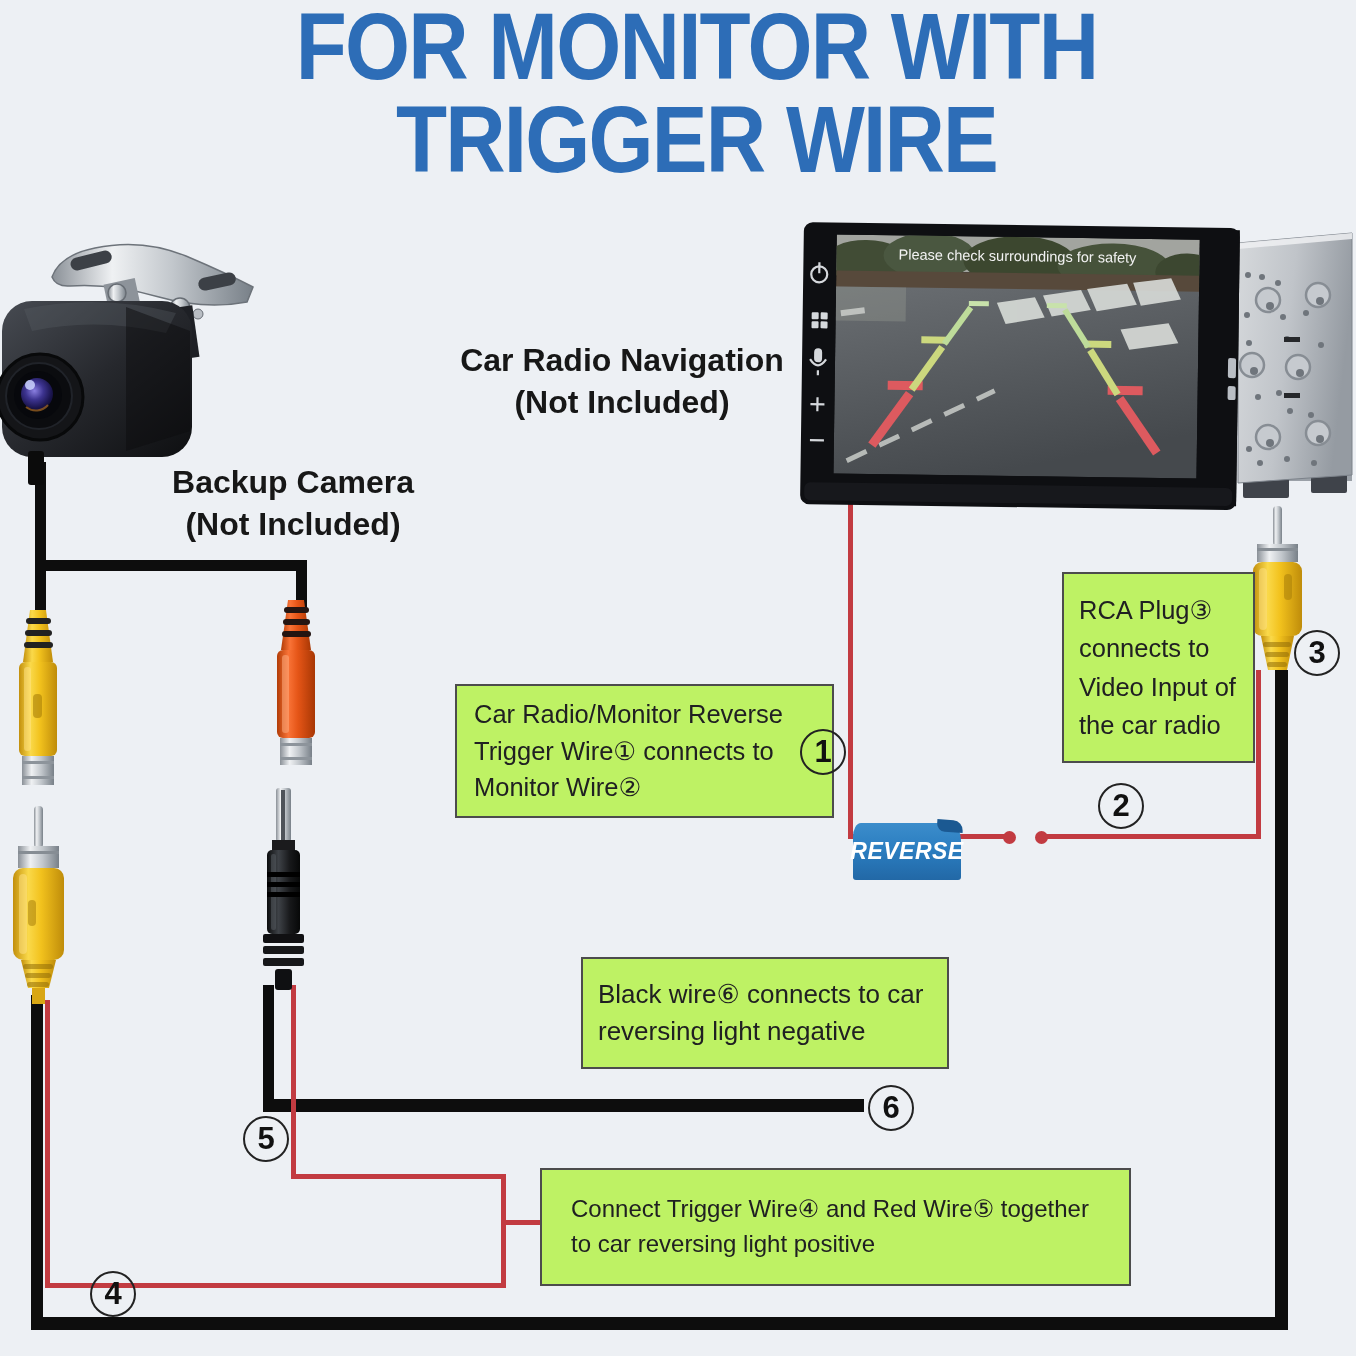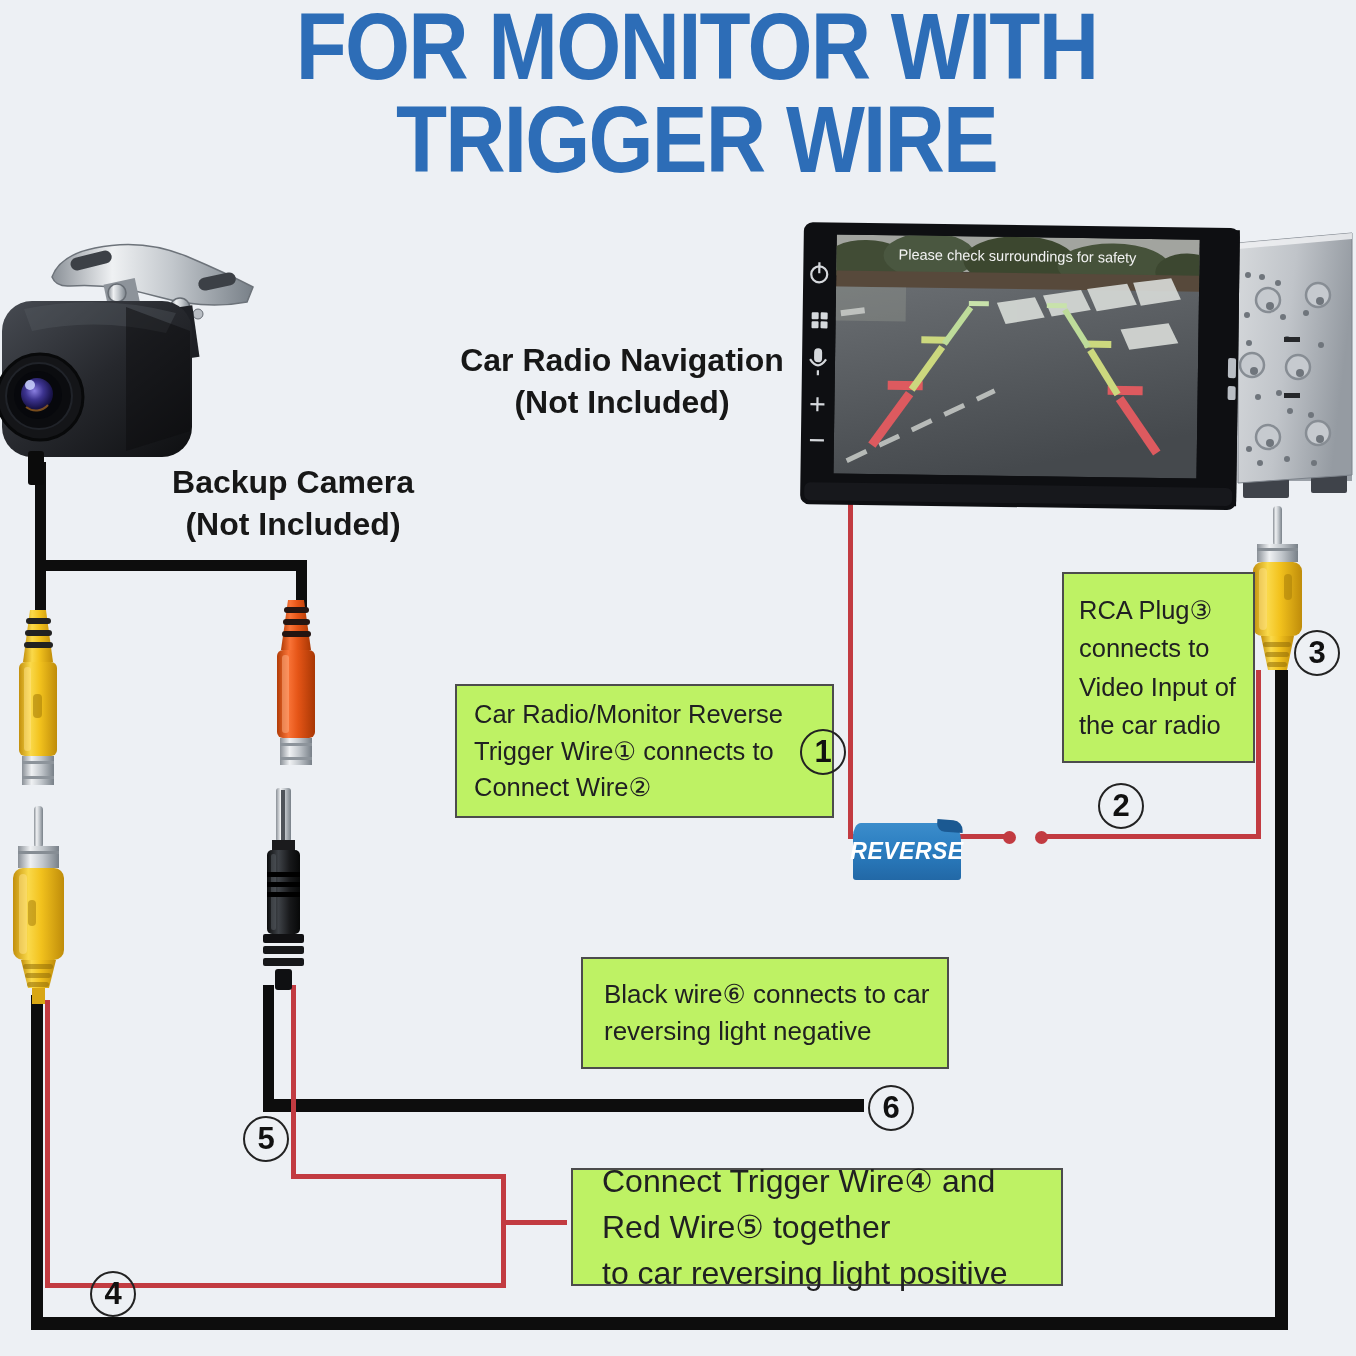--- a/index.html
+++ b/index.html
@@ -395,36 +395,36 @@
   <rect x="38" y="70" width="8" height="26" rx="4" fill="#a87e09" opacity="0.55"></rect>
   <polygon points="15,132 48,132 41,166 22,166" fill="url(#gradYellow)"></polygon>
   <rect x="17" y="138" width="28" height="5" rx="2.5" fill="#8f6c07" opacity="0.55"></rect>
   <rect x="19" y="148" width="24" height="5" rx="2.5" fill="#8f6c07" opacity="0.55"></rect>
   <rect x="21" y="158" width="20" height="5" rx="2.5" fill="#8f6c07" opacity="0.55"></rect>
 </svg>
 
 <div class="callout" style="left:455px; top:684px; width:379px; height:134px; padding-left:17px;">
   <div>Car Radio/Monitor Reverse</div>
   <div>Trigger Wire① connects to</div>
-  <div>Connect Wire②</div>
+  <div>Monitor Wire②</div>
 </div>
 
 <div class="callout" style="left:1062px; top:572px; width:193px; height:191px; padding-left:15px; line-height:1.5;">
   <div>RCA Plug③</div>
   <div>connects to</div>
   <div>Video Input of</div>
   <div>the car radio</div>
 </div>
 
-<div class="callout" style="left:581px; top:957px; width:368px; height:112px; padding-left:21px; font-size:26px;">
+<div class="callout" style="left:581px; top:957px; width:368px; height:112px; padding-left:15px; font-size:26px;">
   <div>Black wire⑥ connects to car</div>
   <div>reversing light negative</div>
 </div>
 
-<div class="callout" style="left:571px; top:1168px; width:492px; height:118px; padding-left:29px; font-size:32px;">
+<div class="callout" style="left:540px; top:1168px; width:591px; height:118px; padding-left:29px; font-size:24px;">
   <div>Connect Trigger Wire④ and Red Wire⑤ together</div>
   <div>to car reversing light positive</div>
 </div>
 
 <div class="marker" style="left:800px; top:729px;">
     <span>1</span>
   </div>
 <div class="marker" style="left:1098px; top:783px;">
     <span>2</span>
   </div>

